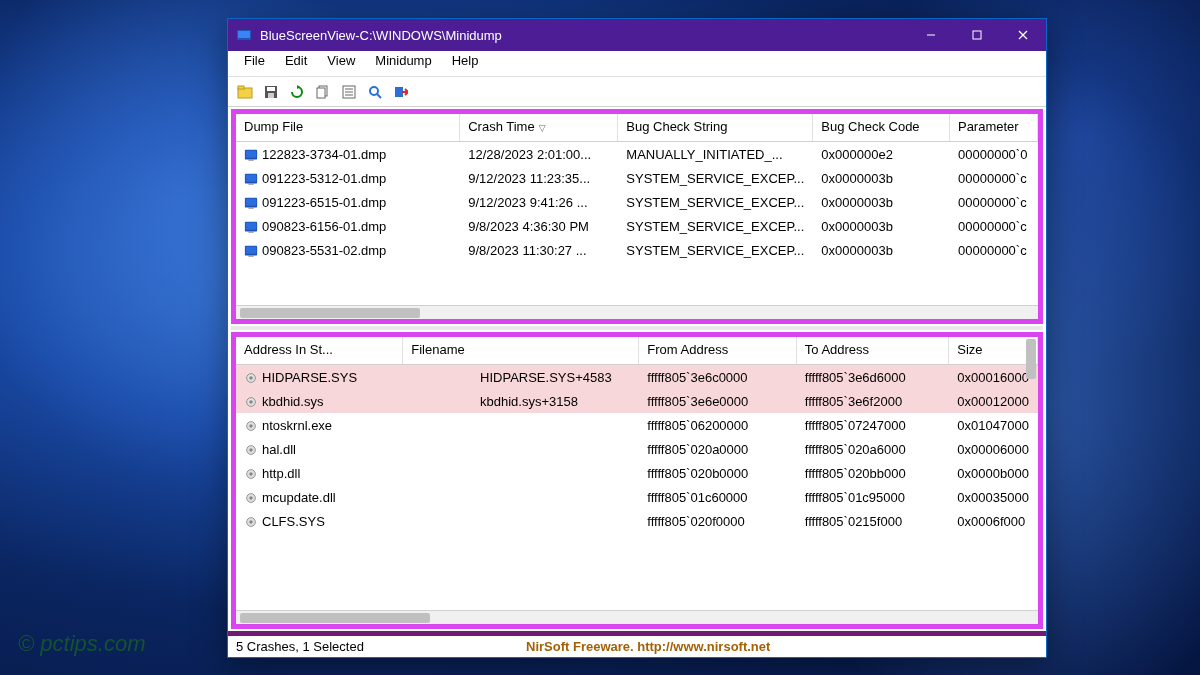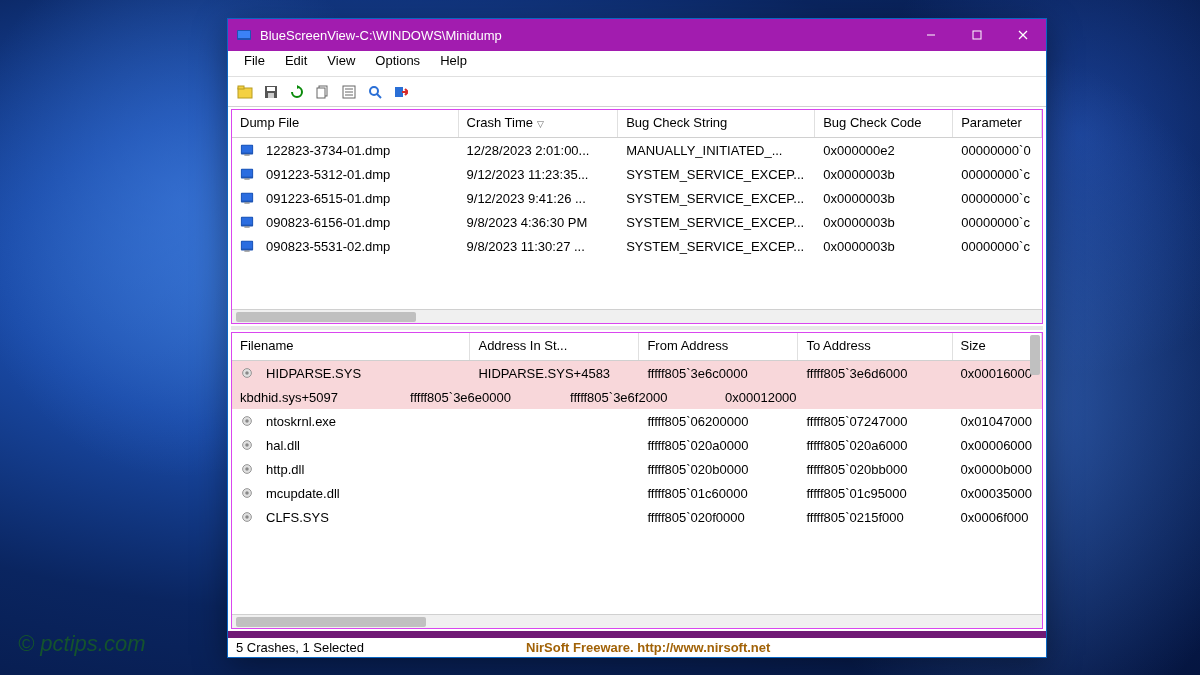--- a/index.html
+++ b/index.html
@@ -19,21 +19,21 @@
     position: absolute; left: 18px; bottom: 18px;
     color: #14532d; font-size: 22px; font-style: italic;
   }
   .window {
     position: absolute; left: 227px; top: 18px; width: 820px; height: 640px;
     background: #fff; border: 1px solid #0a66c2;
     box-shadow: 0 8px 32px rgba(0,0,0,0.4);
     display: flex; flex-direction: column;
   }
   .titlebar {
-    height: 32px; background: #a21caf; color: #fff;
+    height: 32px; background: #4c1d95; color: #fff;
     display: flex; align-items: center; padding-left: 8px;
     font-size: 13px;
   }
   .titlebar-icon {
     width: 16px; height: 16px; margin-right: 8px;
     display: inline-flex; align-items: center; justify-content: center;
   }
   .title-controls { margin-left: auto; display: flex; }
   .title-btn {
     width: 46px; height: 32px; display: flex; align-items: center; justify-content: center;
@@ -47,21 +47,21 @@
   .toolbar {
     height: 30px; background: #fff; border-bottom: 1px solid #d0d0d0;
     display: flex; align-items: center; padding: 0 6px; gap: 4px;
   }
   .tool-btn {
     width: 22px; height: 22px; border: 1px solid transparent;
     display: flex; align-items: center; justify-content: center;
     cursor: pointer; font-size: 12px;
   }
   .pane {
-    border: 1px solid #d946ef; margin: 2px 3px; background: #fff;
+    border: 5px solid #d946ef; margin: 2px 3px; background: #fff;
     display: flex; flex-direction: column; overflow: hidden;
   }
   .pane.top { height: 215px; }
   .pane.bottom { flex: 1; }
   .header-row {
     display: flex; background: #fff; border-bottom: 1px solid #d0d0d0;
     font-size: 13px; height: 28px;
   }
   .col-h {
     padding: 5px 8px; border-right: 1px solid #e0e0e0;
@@ -70,36 +70,36 @@
   }
   .col-h .sort { font-size: 9px; color: #666; margin-left: 4px; }
   .rows { flex: 1; overflow: hidden; font-size: 13px; }
   .row {
     display: flex; height: 24px; align-items: center;
   }
   .row.highlight { background: #f8d7da; }
   .cell {
     padding: 2px 8px; overflow: hidden; white-space: nowrap; text-overflow: ellipsis;
   }
-  .cell.first { display: flex; align-items: flex-start; gap: 12px; }
+  .cell.first { display: flex; align-items: flex-end; gap: 4px; }
   .row-icon { width: 14px; height: 14px; flex-shrink: 0; }
   .hscroll {
     height: 14px; border-top: 1px solid #d0d0d0;
     position: relative; background: #f0f0f0;
   }
   .hscroll-thumb {
     position: absolute; left: 4px; top: 2px; height: 10px;
     background: #c0c0c0; border-radius: 2px;
   }
   .vscroll {
     position: absolute; right: 2px; top: 2px; width: 10px;
     background: #c0c0c0; border-radius: 2px;
   }
   .statusbar {
-    height: 26px; border-top: 7px solid #701a75;
+    height: 26px; border-top: 5px solid #701a75;
     display: flex; align-items: center; font-size: 13px;
     padding: 0 8px;
   }
   .statusbar .status-left { flex: 0 0 290px; }
   .statusbar .status-right { color: #a16207; font-weight: 600; }
   .splitter { height: 4px; background: #e8e8e8; margin: 0 3px; cursor: row-resize; }
 
   
   .t-c1 { width: 230px; } .t-c2 { width: 162px; } .t-c3 { width: 200px; }
   .t-c4 { width: 140px; } .t-c5 { width: 90px; }
@@ -141,21 +141,21 @@
             <line x1="9" y1="1" x2="1" y2="9" stroke="#fff" stroke-width="1.2"></line>
           </svg>
         </div>
     </div>
   </div>
 
   <div class="menubar">
     <span>File</span>
     <span>Edit</span>
     <span>View</span>
-    <span>Options</span>
+    <span>Minidump</span>
     <span>Help</span>
   </div>
 
   <div class="toolbar">
     <div class="tool-btn">
         <svg width="16" height="14">
           <rect x="1" y="3" width="14" height="10" fill="#f4d142" stroke="#b89c20"></rect>
           <rect x="1" y="1" width="6" height="3" fill="#f4d142" stroke="#b89c20"></rect>
         </svg>
       </div>
@@ -282,42 +282,49 @@
       </div>
     <div class="hscroll">
         <div class="hscroll-thumb" style="width:180px"></div>
       </div>
   </div>
 
   <div class="splitter"></div>
 
   <div class="pane bottom" style="position:relative">
     <div class="header-row">
+      <div class="col-h b-c2">Address In St...</div>
       <div class="col-h b-c1">Filename</div>
-      <div class="col-h b-c2">Address In St...</div>
       <div class="col-h b-c3">From Address</div>
       <div class="col-h b-c4">To Address</div>
       <div class="col-h b-c5">Size</div>
     </div>
     <div class="rows" id="bottom-rows">
         <div class="row highlight">
           <div class="cell first b-c1">
             <svg class="row-icon" viewBox="0 0 16 16">
               <circle cx="8" cy="8" r="5" fill="#e0e0e0" stroke="#888"></circle>
               <circle cx="8" cy="8" r="2" fill="#888"></circle>
             </svg>
             <span>HIDPARSE.SYS</span>
           </div>
           <div class="cell b-c2">HIDPARSE.SYS+4583</div>
           <div class="cell b-c3">fffff805`3e6c0000</div>
           <div class="cell b-c4">fffff805`3e6d6000</div>
           <div class="cell b-c5">0x00016000</div>
         </div>
         <div class="row highlight">
-          <div class="cell b-c2">kbdhid.sys+5097</div>
+          <div class="cell first b-c1">
+            <svg class="row-icon" viewBox="0 0 16 16">
+              <circle cx="8" cy="8" r="5" fill="#e0e0e0" stroke="#888"></circle>
+              <circle cx="8" cy="8" r="2" fill="#888"></circle>
+            </svg>
+            <span>kbdhid.sys</span>
+          </div>
+          <div class="cell b-c2">kbdhid.sys+3158</div>
           <div class="cell b-c3">fffff805`3e6e0000</div>
           <div class="cell b-c4">fffff805`3e6f2000</div>
           <div class="cell b-c5">0x00012000</div>
         </div>
         <div class="row">
           <div class="cell first b-c1">
             <svg class="row-icon" viewBox="0 0 16 16">
               <circle cx="8" cy="8" r="5" fill="#e0e0e0" stroke="#888"></circle>
               <circle cx="8" cy="8" r="2" fill="#888"></circle>
             </svg>

